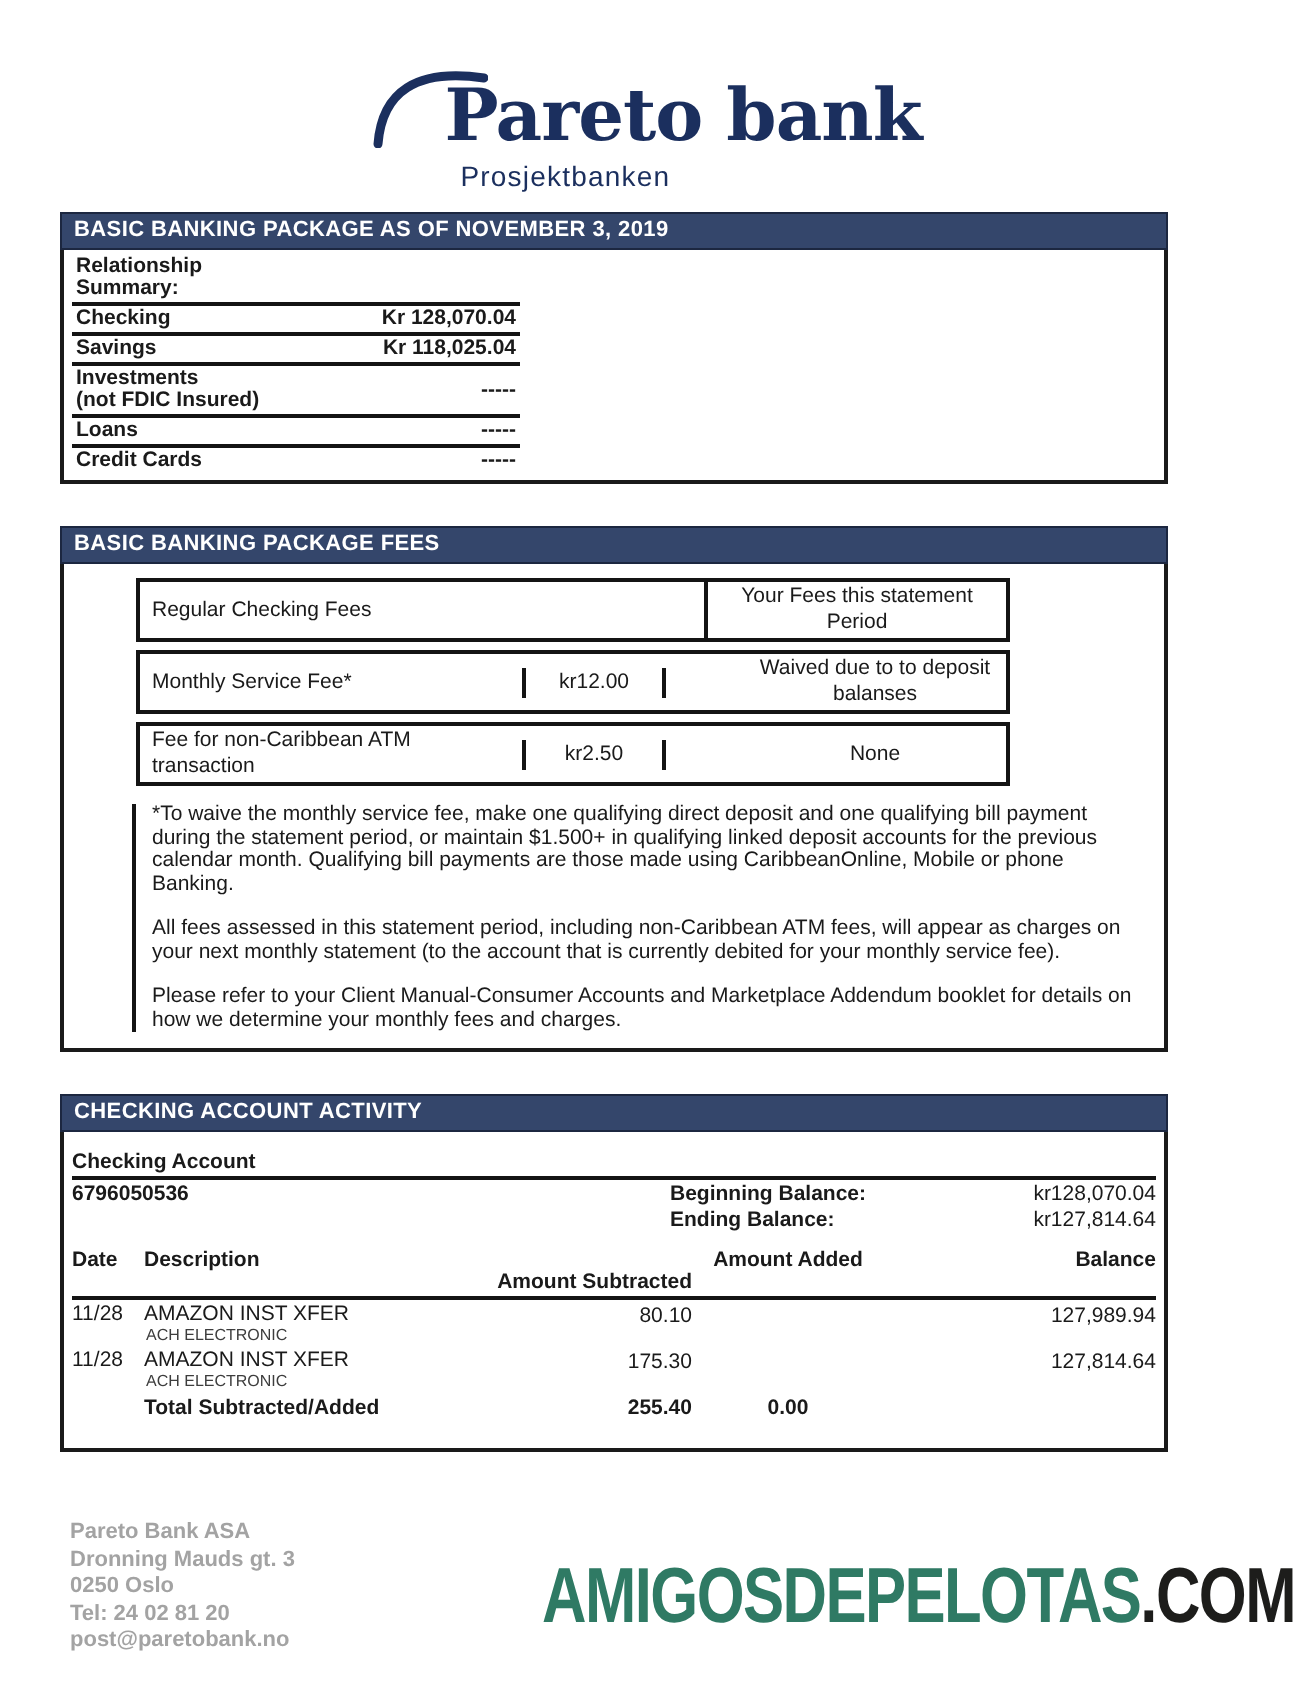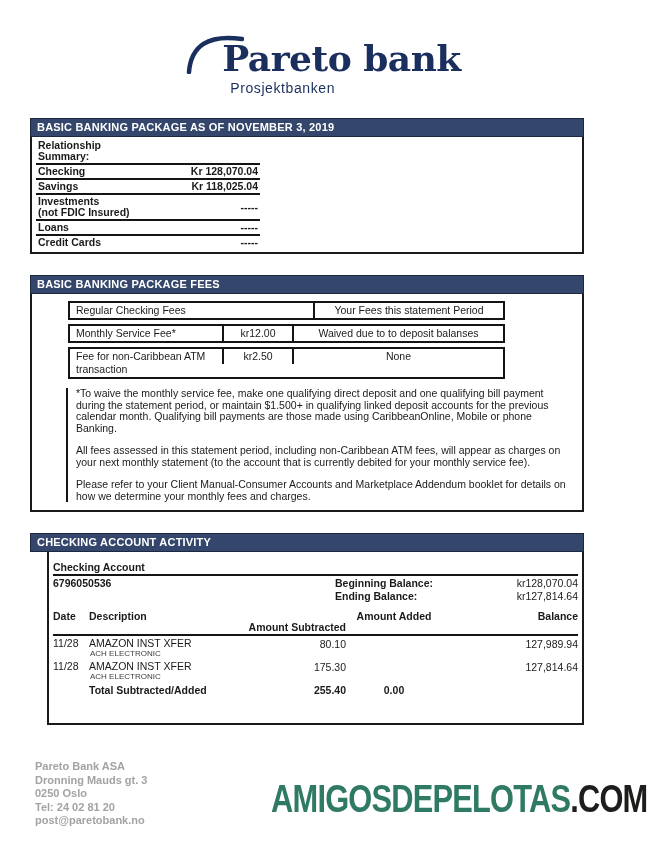--- a/index.html
+++ b/index.html
@@ -32,21 +32,21 @@
     font-size: 14px;
     letter-spacing: 0.6px;
     color: var(--logo-navy, #1b2f5e);
   }
 
   
   .recipient { margin: 50px 0 0 35px; font-size: 11px; line-height: 14px; color: #2b2b2b; }
 
   
   .box { margin: 0 65px 0 30px; }
-  .box.m1 { margin-top: 22px; border-radius: 25px; }
+  .box.m1 { margin-top: 10px; border-radius: 25px; }
   .box.m2 { margin-top: 21px; }
   .bar {
     background: var(--navy-bar, #34466b);
     border: 1px solid #1c2740;
     color: #ffffff;
     font-size: 11px;
     font-weight: bold;
     letter-spacing: 0.2px;
     padding: 2px 6px 3px;
   }
@@ -60,34 +60,34 @@
   .s1-body { padding: 2px 4px 3px; }
   .summary-table { width: 224px; border-collapse: collapse; font-size: 10.5px; font-weight: bold; }
   .summary-table td { padding: 1px 2px; line-height: 11px; vertical-align: middle; }
   .summary-table tr { border-bottom: 2px solid #141414; }
   .summary-table tr.no-line { border-bottom: none; }
   .summary-table .val { text-align: right; }
 
   
   .s2-body { padding: 7px 0 7px; }
   .fees-table { margin-left: 36px; width: 437px; font-size: 10.5px; }
-  .fee-row { display: flex; border: 2px solid #141414; margin-bottom: 4px; align-items: flex-start; }
+  .fee-row { display: flex; border: 2px solid #141414; margin-bottom: 4px; align-items: center; gap: 39px; }
   .fee-row:last-child { margin-bottom: 0; }
   .fee-c1 { width: 152px; padding: 1px 6px; line-height: 13px; }
   .fee-c12 { width: 243px; padding: 1px 6px; line-height: 13px; }
   .fee-c2 { width: 72px; border-left: 2px solid #141414; border-right: 2px solid #141414; text-align: center; padding: 1px 2px; line-height: 13px; }
   .fee-c3 { flex: 1; text-align: center; padding: 1px 2px; line-height: 13px; }
   .fee-c3.bl { border-left: 2px solid #141414; }
 
   .notes { margin: 9px 14px 0 34px; border-left: 2px solid #141414; padding-left: 8px; font-size: 10.5px; line-height: 11.5px; }
   .notes p { margin-bottom: 11px; }
   .notes p:last-child { margin-bottom: 1px; }
 
   
-  .s3-body { padding: 4px 4px 19px; font-size: 10.5px; margin-left: 17px; }
+  .s3-body { padding: 4px 4px 6px; font-size: 10.5px; }
   .acct-type { font-weight: bold; padding: 5px 0 1px; border-bottom: 2px solid #141414; line-height: 12px; }
   .acct-row { display: flex; justify-content: space-between; padding: 1px 0 8px; }
   .acct-num { font-weight: bold; line-height: 13px; }
   .balances { width: 243px; }
   .bal-line { display: flex; justify-content: space-between; line-height: 13px; }
   .bal-label { font-weight: bold; }
 
   .tx-grid { display: grid; grid-template-columns: 36px 1fr 112px 96px 136px; }
   .tx-head { border-bottom: 2px solid #141414; padding-bottom: 1px; font-weight: bold; }
   .tx-head .cell { line-height: 11px; }

